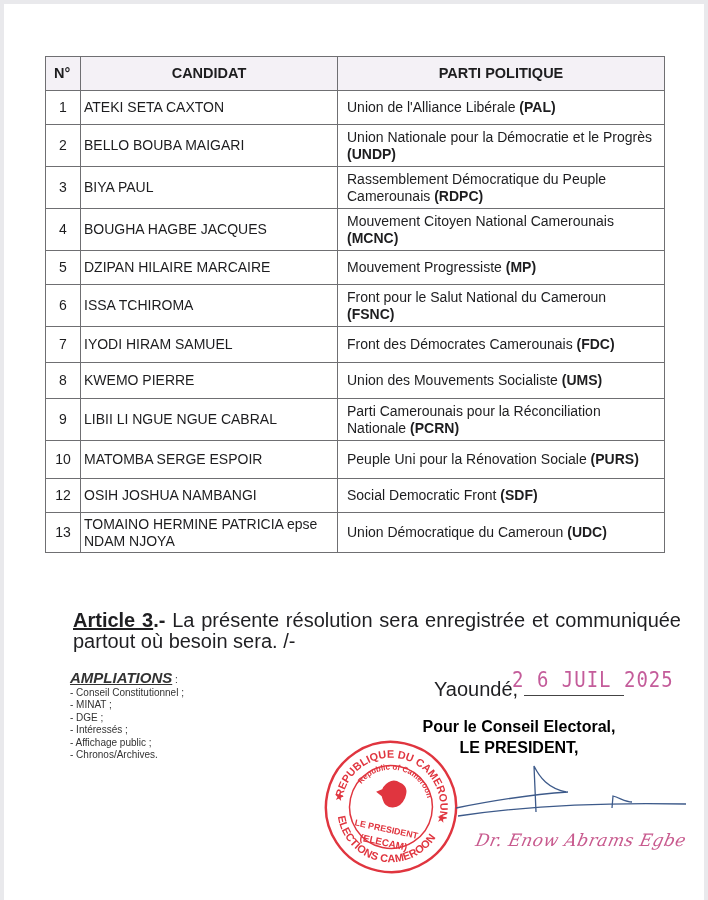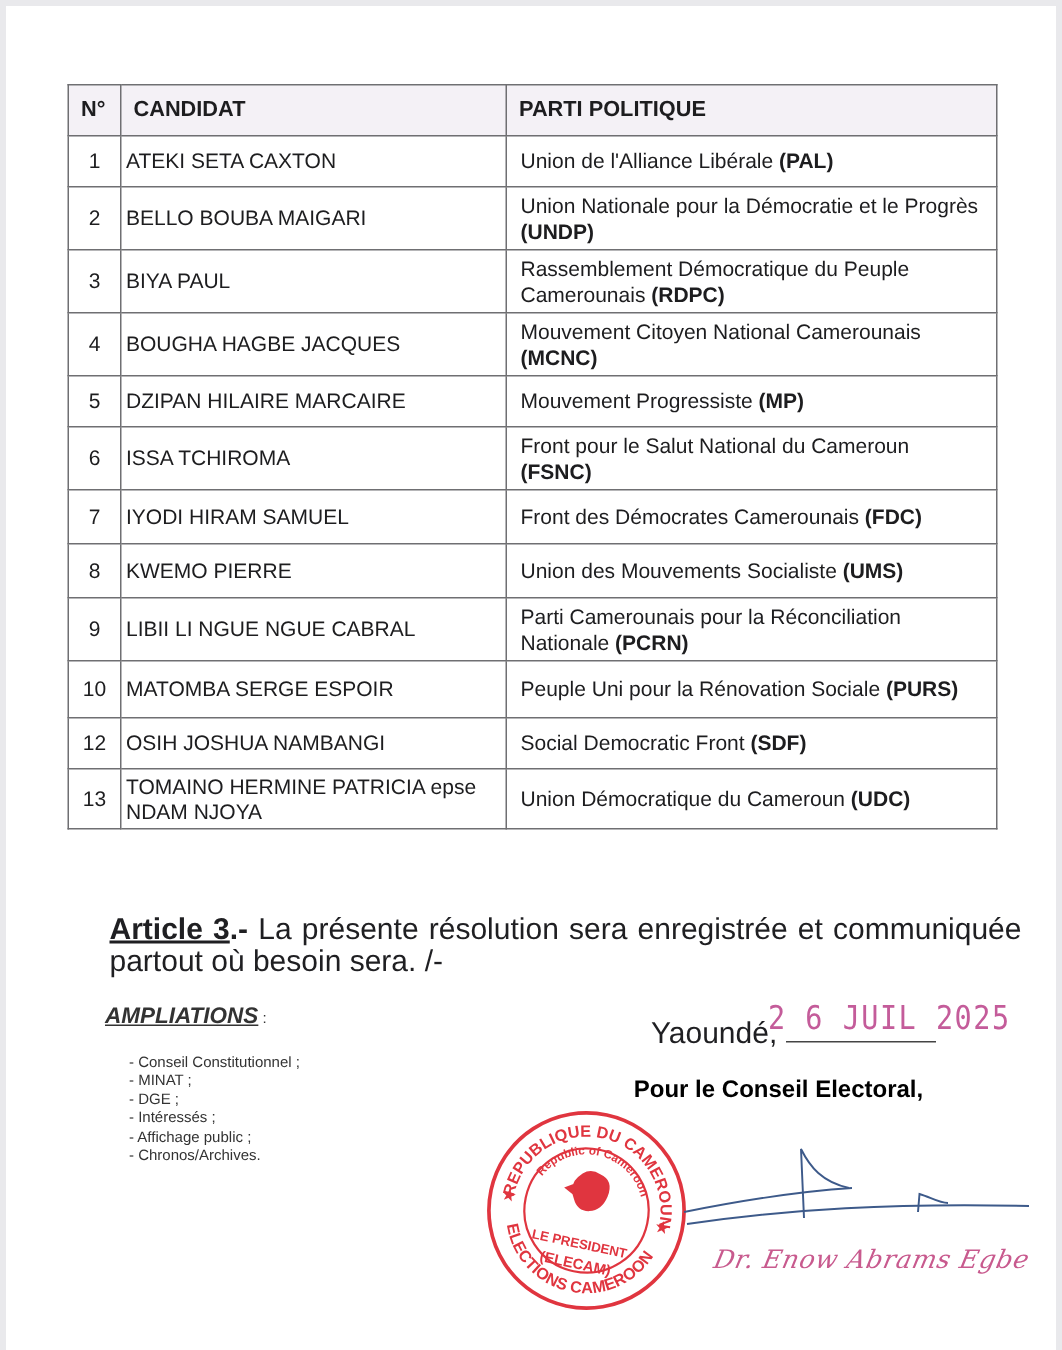--- a/index.html
+++ b/index.html
@@ -15,21 +15,21 @@
   }
   .results-table {
     position:absolute; left:41px; top:52px; width:619px;
     border-collapse:collapse; table-layout:fixed;
     font-size:14px; line-height:17px;
   }
   .results-table th, .results-table td {
     border:1px solid #6f6f72; padding:0 8px; vertical-align:middle;
   }
   .results-table th {
-    height:33px; font-weight:bold; text-align:left; background:#f4f1f6;
+    height:33px; font-weight:bold; text-align:center; background:#f4f1f6;
     font-size:14.5px;
   }
   .results-table th.num-col { text-align:left; padding-left:8px; }
   .results-table td.num { text-align:center; padding:0; }
   .results-table td.cand { padding-left:3px; }
   .results-table td.party { padding-left:9px; }
   .results-table td b { font-weight:bold; }
   .col-n { width:35px; }
   .col-c { width:257px; }
   .col-p { width:327px; }
@@ -40,21 +40,21 @@
   }
   .article .art-label { font-weight:bold; text-decoration:underline; }
   .article .art-sep { font-weight:bold; }
 
   .ampliations {
     position:absolute; left:66px; top:668px; font-size:10px; line-height:12.5px; color:#333;
   }
   .ampliations .amp-title {
     font-weight:bold; font-style:italic; text-decoration:underline; font-size:15px; margin-bottom:3px;
   }
-  .ampliations ul { list-style:none; margin:16px; padding:0; }
+  .ampliations ul { list-style:none; margin:0; padding:0; }
   .ampliations li::before { content:"- "; }
 
   .date-line {
     position:absolute; left:430px; top:674px; font-size:20px; color:#1f1f22;
   }
   .date-blank {
     display:inline-block; width:100px; border-bottom:1.5px solid #444; position:relative; height:16px; vertical-align:baseline;
   }
   .date-stamp {
     position:absolute; left:508px; top:664px; font-family:"DejaVu Sans Mono", monospace;
@@ -175,20 +175,21 @@
   </div>
 
   <div class="date-line">
     <span>Yaoundé,</span>
     <span class="date-blank"></span>
   </div>
   <div class="date-stamp">2 6 JUIL 2025</div>
 
   <div class="signatory">
     <div>Pour le Conseil Electoral,</div>
+    <div>LE PRESIDENT,</div>
   </div>
 
   <svg class="seal" viewBox="0 0 140 140">
     <defs>
       <path id="arcTop" d="M 20 70 A 50 50 0 0 1 120 70"></path>
       <path id="arcTop2" d="M 32 70 A 38 38 0 0 1 108 70"></path>
       <path id="arcBot" d="M 16 72 A 54 54 0 0 0 124 72"></path>
     </defs>
     <g transform="rotate(12 70 70)" fill="none" stroke="#e0353f">
       <circle cx="70" cy="70" r="66" stroke-width="2.5"></circle>

